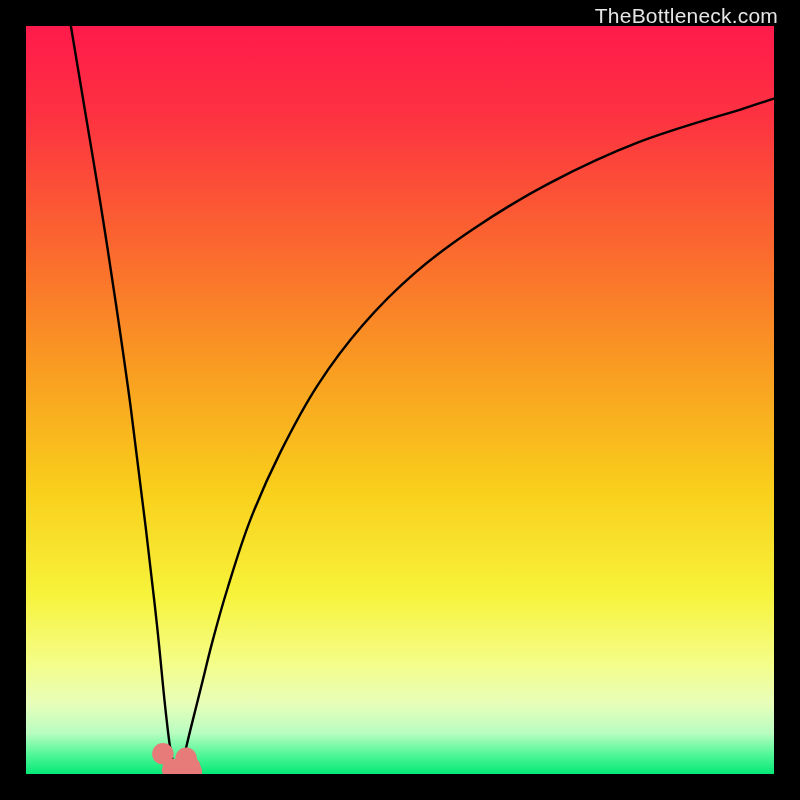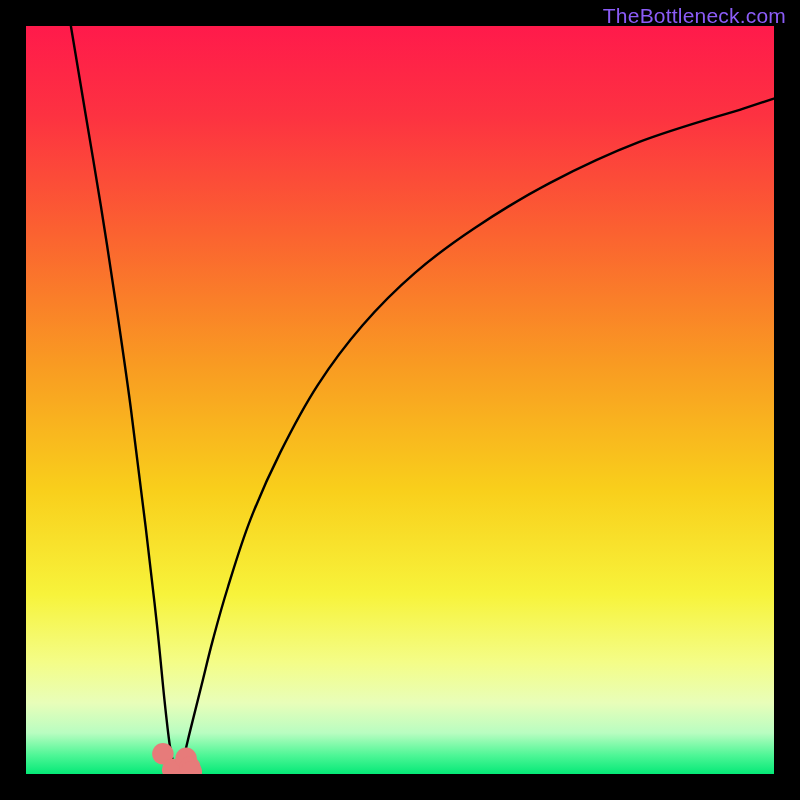--- a/index.html
+++ b/index.html
@@ -37,22 +37,22 @@
   .curve-layer {
     position: absolute;
     left: 0;
     top: 0;
     width: 100%;
     height: 100%;
   }
   .watermark {
     position: absolute;
     top: 4px;
-    right: 14px;
-    color: #8b5cf6;
+    right: 22px;
+    color: #e5e5e5;
     font-size: 21px;
     letter-spacing: 0.2px;
     font-weight: 400;
   }
 </style>
 </head>
 <body>
 
 <div class="frame">
   <div class="plot-area">

